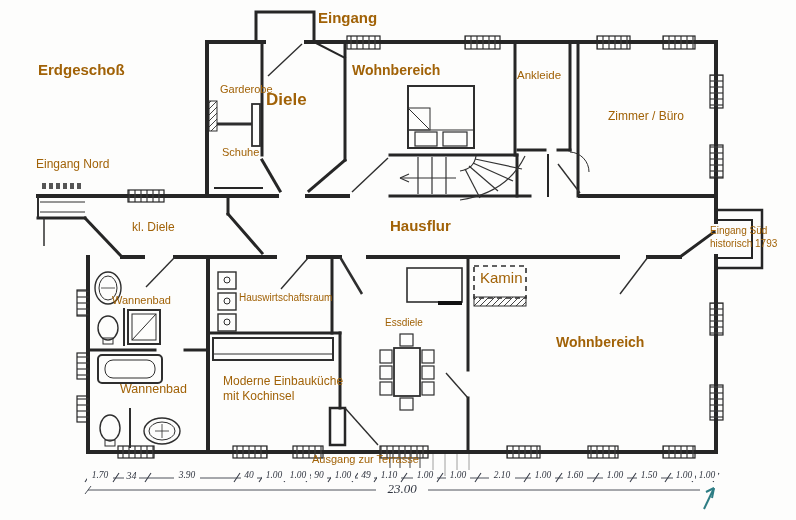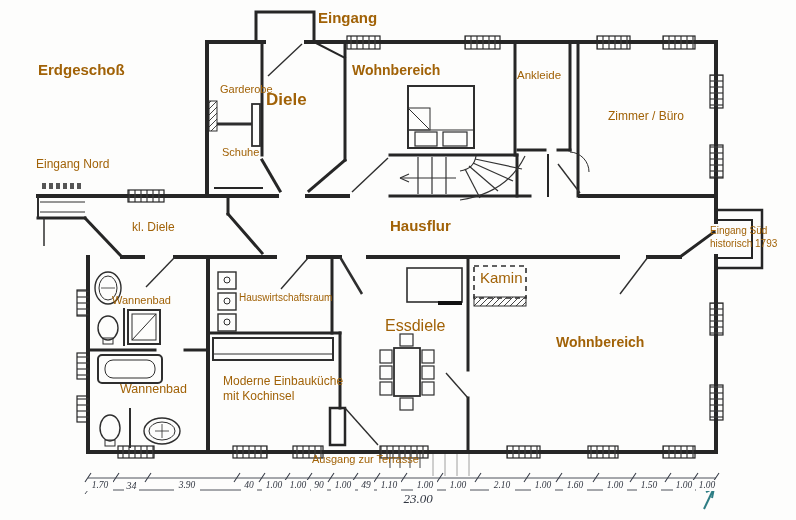--- a/index.html
+++ b/index.html
@@ -2,21 +2,21 @@
 <html><head>
 <meta charset="utf-8">
 <style>
   html,body{margin:0;padding:0;background:#e8e8e8;}
   .plan{position:relative;width:796px;height:520px;background:#fdfdfc;overflow:hidden;
         font-family:"Liberation Sans",sans-serif;}
   .plan svg{position:absolute;left:0;top:0;}
   .lbl{position:absolute;color:#a16207;white-space:nowrap;line-height:1.1;}
   .b{font-weight:bold;}
   .dim{position:absolute;top:470px;font:italic 9.5px "Liberation Serif",serif;color:#303540;
-       text-align:center;background:#fdfdfc;line-height:11px;margin-top:10px;}
+       text-align:center;background:#fdfdfc;line-height:11px;}
   .total{font-size:13px !important;}
 </style>
 </head>
 <body>
 
 <div class="plan">
 
 <svg width="796" height="520" viewBox="0 0 796 520">
   <defs>
     <pattern id="hv" width="6" height="14" patternUnits="userSpaceOnUse">
@@ -239,21 +239,21 @@
 <div class="lbl" style="left:517px;top:69px;font-size:11.5px">Ankleide</div>
 <div class="lbl" style="left:608px;top:110px;font-size:12px">Zimmer / Büro</div>
 <div class="lbl" style="left:36px;top:158px;font-size:12px">Eingang Nord</div>
 <div class="lbl" style="left:132px;top:221px;font-size:12px">kl. Diele</div>
 <div class="lbl b" style="left:390px;top:218px;font-size:15px">Hausflur</div>
 <div class="lbl" style="left:710px;top:225px;font-size:10px">Eingang Süd</div>
 <div class="lbl" style="left:710px;top:238px;font-size:10px">historisch 1793</div>
 <div class="lbl" style="left:112px;top:294px;font-size:11px">Wannenbad</div>
 <div class="lbl" style="left:239px;top:292px;font-size:10px">Hauswirtschaftsraum</div>
 <div class="lbl" style="left:480px;top:270px;font-size:15px">Kamin</div>
-<div class="lbl" style="left:385px;top:317px;font-size:16px">Essdiele</div>
+<div class="lbl" style="left:385px;top:317px;font-size:10px">Essdiele</div>
 <div class="lbl b" style="left:556px;top:335px;font-size:14px">Wohnbereich</div>
 <div class="lbl" style="left:120px;top:383px;font-size:12.5px">Wannenbad</div>
 <div class="lbl" style="left:223px;top:375px;font-size:12px">Moderne Einbauküche</div>
 <div class="lbl" style="left:223px;top:390px;font-size:12px">mit Kochinsel</div>
 <div class="lbl" style="left:312px;top:453px;font-size:11px">Ausgang zur Terrasse</div>
 
 <span class="dim" style="left:87px;width:26px">1.70</span>
 <span class="dim" style="left:124px;width:15px;font-size:10px">34</span>
 <span class="dim" style="left:174px;width:26px">3.90</span>
 <span class="dim" style="left:241px;width:16px">40</span>
@@ -265,15 +265,15 @@
 <span class="dim" style="left:377px;width:24px">1.10</span>
 <span class="dim" style="left:413px;width:24px">1.00</span>
 <span class="dim" style="left:446px;width:24px">1.00</span>
 <span class="dim" style="left:489px;width:26px">2.10</span>
 <span class="dim" style="left:531px;width:24px">1.00</span>
 <span class="dim" style="left:563px;width:24px">1.60</span>
 <span class="dim" style="left:603px;width:24px">1.00</span>
 <span class="dim" style="left:637px;width:24px">1.50</span>
 <span class="dim" style="left:673px;width:22px">1.00</span>
 <span class="dim" style="left:696px;width:22px">1.00</span>
-<span class="dim total" style="left:392px;top:483px;width:52px">23.00</span>
+<span class="dim total" style="left:376px;top:483px;width:52px">23.00</span>
 
 </div>
 
 </body></html>

